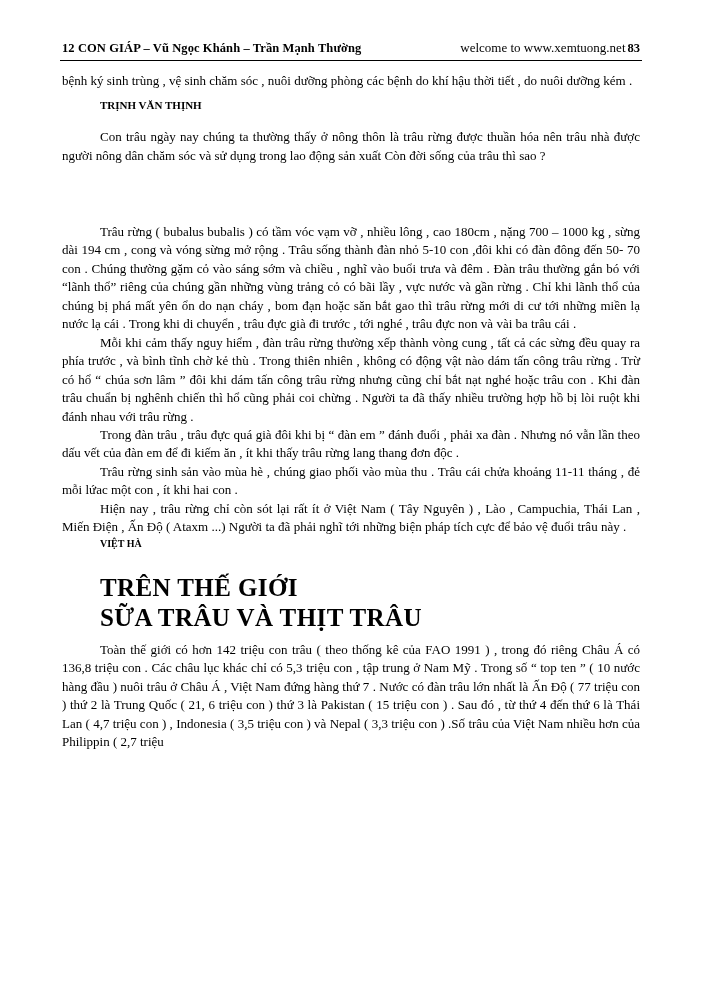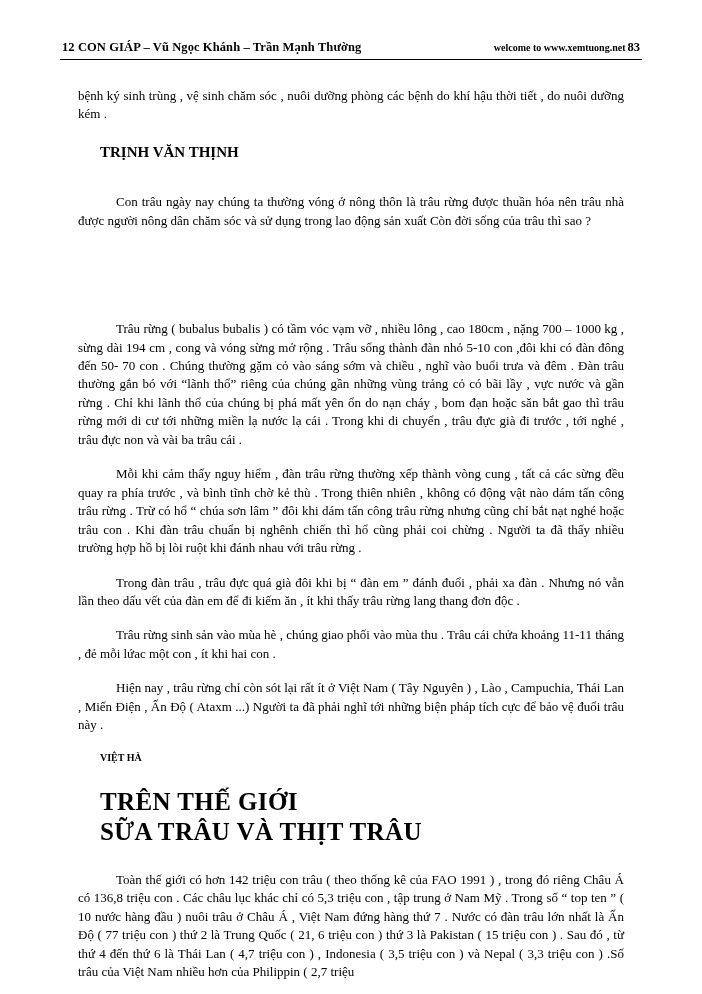--- a/index.html
+++ b/index.html
@@ -32,51 +32,51 @@
     padding-bottom: 4px;
   }
   .header-left {
     letter-spacing: 0.1px;
   }
   .header-right-wrap {
     display: flex;
     align-items: baseline;
   }
   .header-center {
-    font-size: 10px;
-    font-weight: bold;
+    font-size: 13px;
+    font-weight: normal;
   }
   .header-page {
     font-size: 12.5px;
     font-weight: bold;
     margin-left: -6px;
     padding-left: 8px;
   }
   .rule {
     border-bottom: 1px solid #000000;
     margin-left: -2px;
     margin-right: -2px;
   }
   .content {
     padding-top: 11px;
     font-size: 13px;
     line-height: 1.42;
     text-align: justify;
   }
   p {
-    margin: 16px;
+    margin: 0;
   }
   .indent {
     text-indent: 38px;
   }
   .byline {
     font-weight: bold;
-    font-size: 15px;
+    font-size: 11px;
     margin-left: 38px;
-    margin-top: 18px;
+    margin-top: 8px;
   }
   .byline-tight {
     font-weight: bold;
     font-size: 10px;
     margin-left: 38px;
   }
   h1.title {
     font-size: 25px;
     font-weight: bold;
     margin: 26px 0 0 38px;
@@ -114,21 +114,21 @@
   <div class="rule"></div>
 
   <div class="content">
 
     <p>bệnh ký sinh trùng , vệ sinh chăm sóc , nuôi dưỡng phòng các bệnh do khí hậu thời tiết , do nuôi dưỡng kém .</p>
 
     <div class="byline">TRỊNH VĂN THỊNH</div>
 
     <div class="gap-after-title"></div>
 
-    <p class="indent">Con trâu ngày nay chúng ta thường vóng ở nông thôn là trâu rừng được thuần hóa nên trâu nhà được người nông dân chăm sóc và sử dụng trong lao động sản xuất  Còn đời sống của trâu thì sao ?</p>
+    <p class="indent">Con trâu ngày nay chúng ta thường thấy ở nông thôn là trâu rừng được thuần hóa nên trâu nhà được người nông dân chăm sóc và sử dụng trong lao động sản xuất  Còn đời sống của trâu thì sao ?</p>
 
     <div class="spacer-block"></div>
 
     <p class="indent">Trâu rừng ( bubalus bubalis ) có tầm vóc vạm vỡ , nhiều lông , cao 180cm , nặng 700 – 1000 kg , sừng dài 194 cm , cong và vóng sừng mở rộng . Trâu sống thành đàn nhỏ 5-10 con ,đôi khi có đàn đông đến 50- 70 con . Chúng thường gặm cỏ vào sáng sớm và chiều  , nghĩ vào buổi trưa và đêm . Đàn trâu thường gắn bó với “lãnh thổ” riêng của chúng gần những vùng trảng cỏ có bãi lầy , vực nước và gần rừng . Chỉ khi lãnh thổ của chúng bị phá mất yên ổn do nạn cháy , bom đạn hoặc săn bắt gao thì trâu rừng mới di cư tới những miền lạ nước lạ cái . Trong khi di chuyển , trâu đực già đi trước , tới nghé , trâu đực non và vài ba trâu cái .</p>
     <p class="indent">Mỗi khi cảm thấy nguy hiểm , đàn trâu rừng thường xếp thành vòng cung , tất cả các sừng đều quay ra phía trước , và bình tĩnh chờ kẻ thù . Trong thiên nhiên , không có động vật nào dám tấn công trâu rừng . Trừ có hổ “ chúa sơn lâm ” đôi khi dám tấn công trâu rừng nhưng cũng chỉ bắt nạt nghé hoặc trâu con . Khi đàn trâu chuẩn bị nghênh chiến thì hổ cũng phải coi chừng . Người ta đã thấy nhiều trường hợp hồ bị lòi ruột khi đánh nhau với trâu rừng .</p>
     <p class="indent">Trong đàn trâu , trâu đực quá già đôi khi bị “ đàn em ” đánh đuổi , phải xa đàn . Nhưng nó vẫn lần theo dấu vết của đàn em để đi kiếm ăn , ít khi thấy trâu rừng lang thang đơn độc .</p>
     <p class="indent">Trâu rừng sinh sản vào mùa hè , chúng giao phối vào mùa thu . Trâu cái chửa khoảng 11-11 tháng , đẻ mỗi lứac một con , ít khi hai con .</p>
     <p class="indent">Hiện nay , trâu rừng chỉ còn sót lại rất ít ở Việt Nam ( Tây Nguyên ) , Lào , Campuchia, Thái Lan , Miến Điện , Ấn Độ ( Ataxm ...) Người ta đã phải nghĩ tới những biện pháp tích cực để bảo vệ đuổi trâu này .</p>
 
     <div class="byline-tight">VIỆT HÀ</div>

